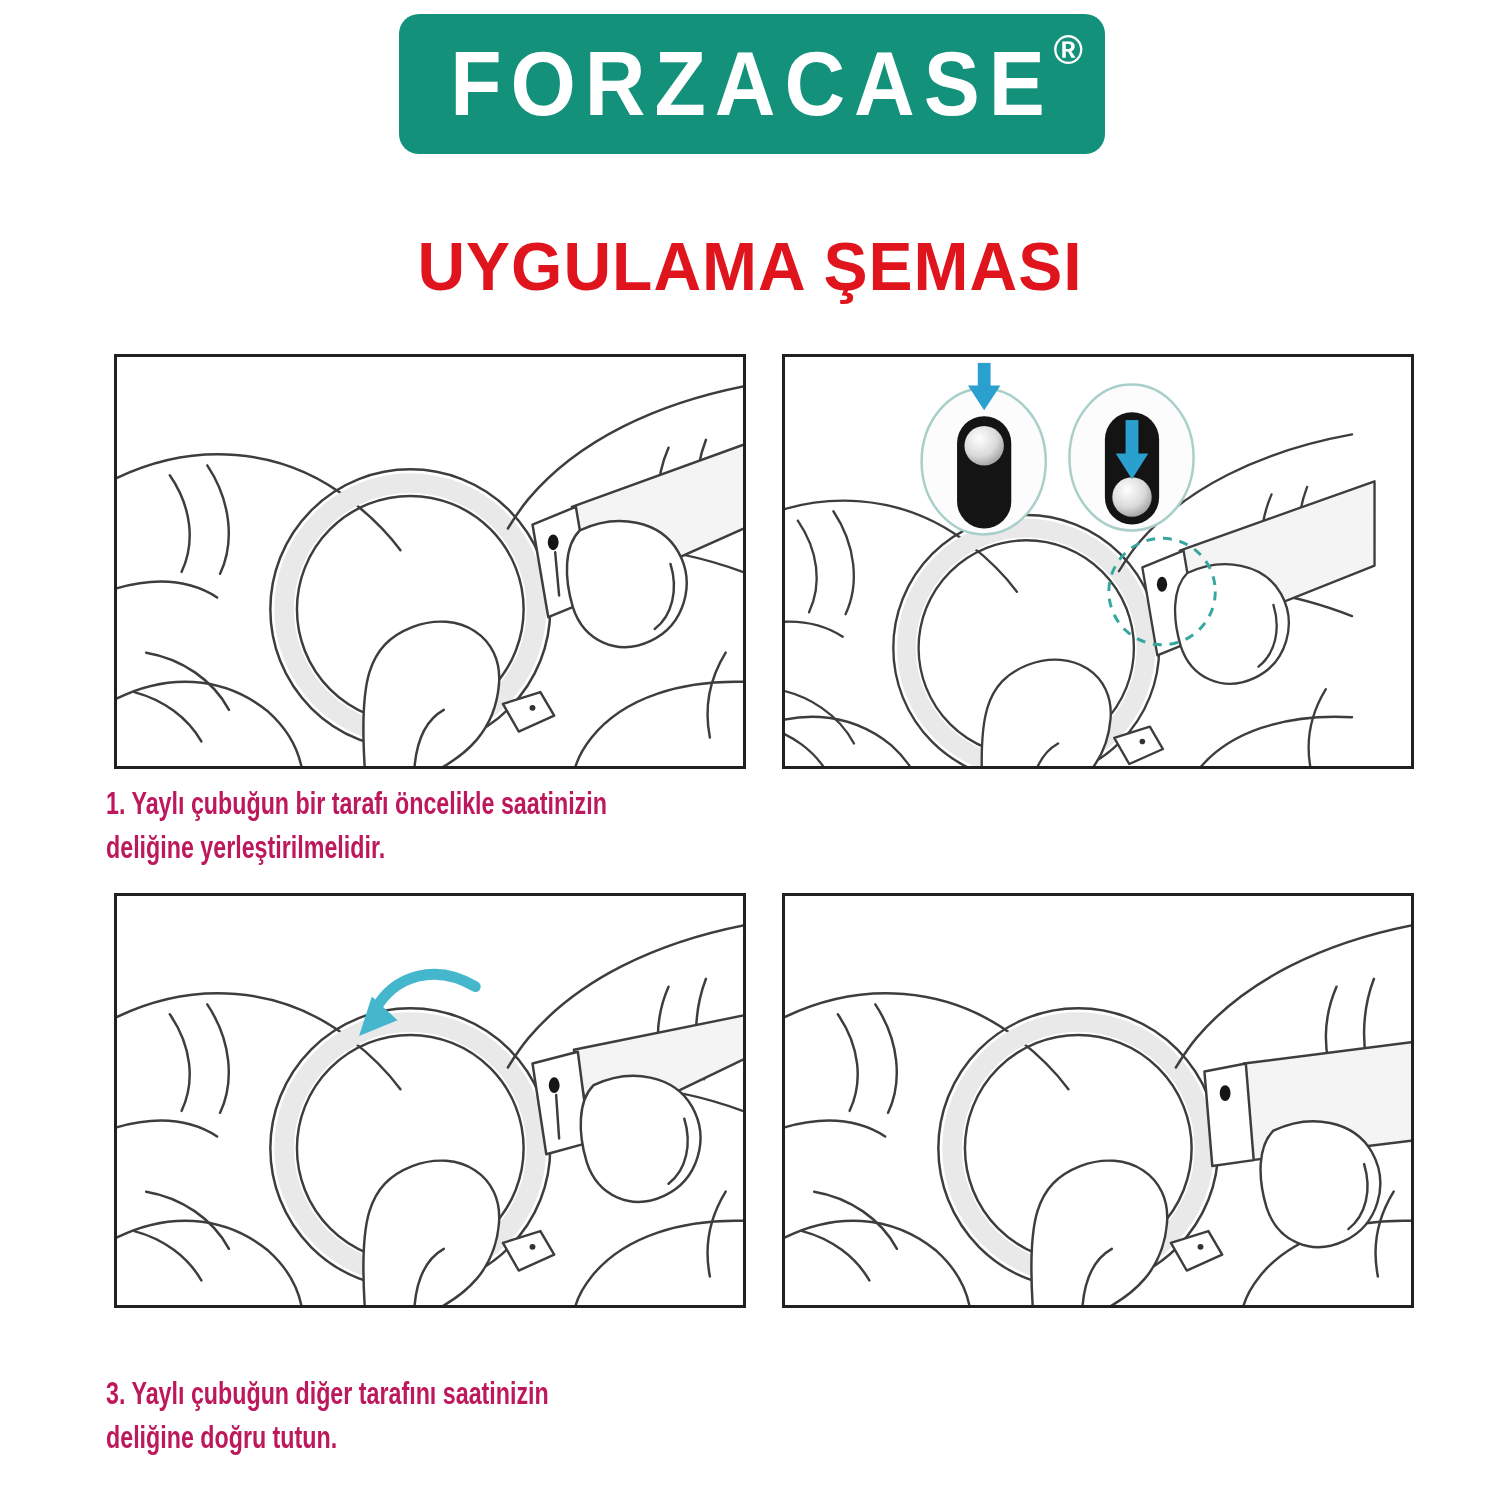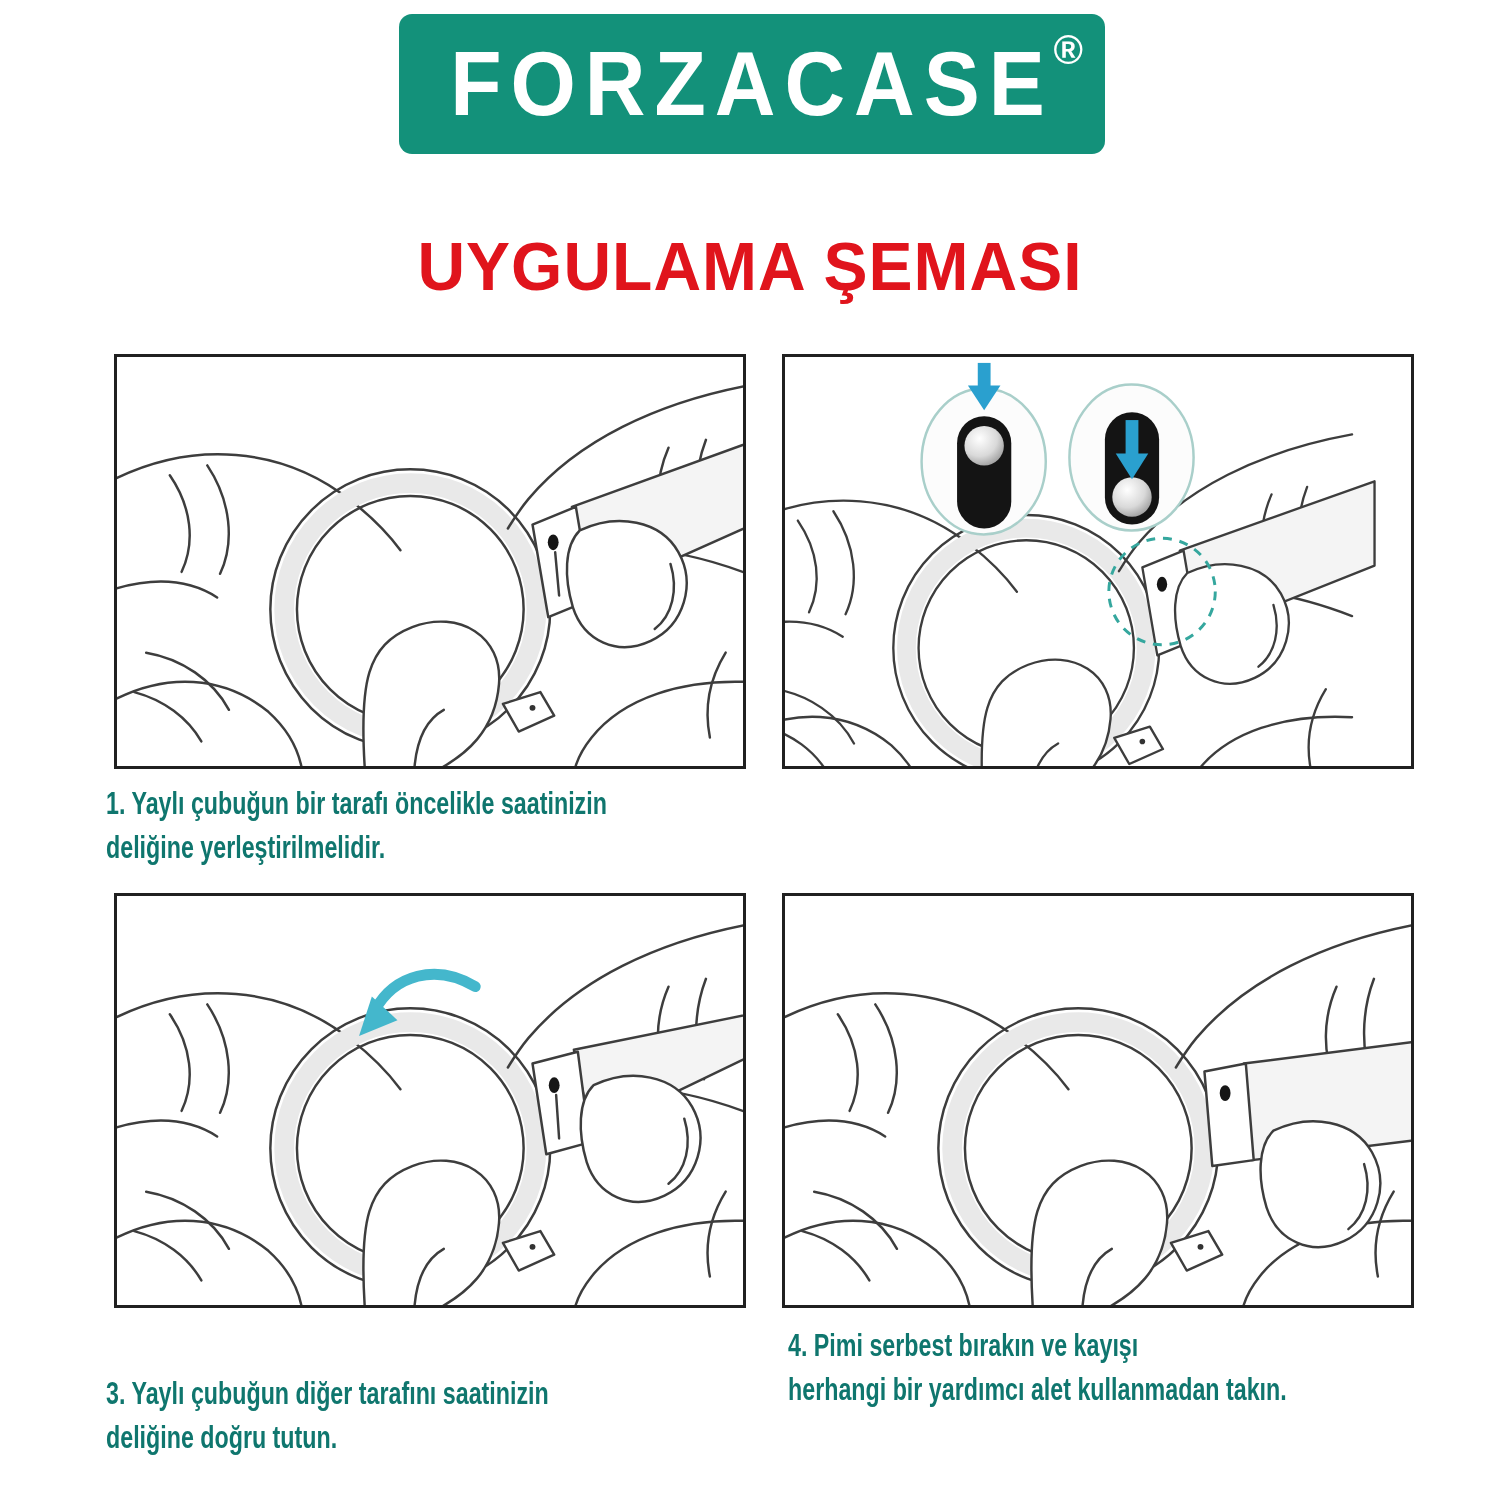--- a/index.html
+++ b/index.html
@@ -1,39 +1,39 @@
 <!DOCTYPE html>
 <html><head>
 <meta charset="utf-8">
 <style>
   html,body{margin:0;padding:0;background:#ffffff;}
   .page{position:relative;width:1500px;height:1500px;background:#ffffff;overflow:hidden;
         font-family:"Liberation Sans",sans-serif;}
 
   
   .logo{position:absolute;left:399px;top:14px;width:706px;height:140px;
-        background:#13917a;border-radius:13px;display:flex;align-items:center;justify-content:center;}
+        background:#13917a;border-radius:20px;display:flex;align-items:center;justify-content:center;}
   .logo-text{color:#ffffff;font-weight:bold;font-size:84px;letter-spacing:9px;
              transform:scaleY(1.08);line-height:1;}
   .logo-reg{position:absolute;top:16px;right:22px;color:#ffffff;font-size:40px;font-weight:bold;line-height:1;}
 
   
   .title{position:absolute;left:0;top:228px;width:100%;margin:0;text-align:center;
          color:#e0141c;font-size:66px;font-weight:bold;letter-spacing:1px;transform:scaleY(1.05);}
 
   
   .panel{position:absolute;width:632px;height:415px;border:3px solid #202020;background:#ffffff;box-sizing:border-box;}
   .p1{left:114px;top:354px;}
   .p2{left:782px;top:354px;}
   .p3{left:114px;top:893px;}
   .p4{left:782px;top:893px;}
   .panel svg{display:block;width:100%;height:100%;}
 
   
-  .caption{position:absolute;color:#0f766e;}
+  .caption{position:absolute;color:#be185d;}
   .cap-line{white-space:nowrap;font-size:31px;font-weight:bold;line-height:44px;
             transform:scaleX(0.75);transform-origin:0 50%;}
   .c1{left:106px;top:782px;}
   .c2{left:788px;top:782px;}
   .c3{left:106px;top:1372px;}
   .c4{left:788px;top:1324px;}
 
   
   .ln{fill:none;stroke:#3d3d3d;stroke-width:2.5;stroke-linecap:round;stroke-linejoin:round;}
   .wfill{fill:#ffffff;stroke:#3d3d3d;stroke-width:2.5;stroke-linejoin:round;}
@@ -167,18 +167,14 @@
     <div class="cap-line">1. Yaylı çubuğun bir tarafı öncelikle saatinizin</div>
     <div class="cap-line">deliğine yerleştirilmelidir.</div>
   </div>
 
 
   <div class="caption c3">
     <div class="cap-line">3. Yaylı çubuğun diğer tarafını saatinizin</div>
     <div class="cap-line">deliğine doğru tutun.</div>
   </div>
 
-  <div class="caption c4">
-    <div class="cap-line">4. Pimi serbest bırakın ve kayışı</div>
-    <div class="cap-line">herhangi bir yardımcı alet kullanmadan takın.</div>
-  </div>
 
 </div>
 
 </body></html>

